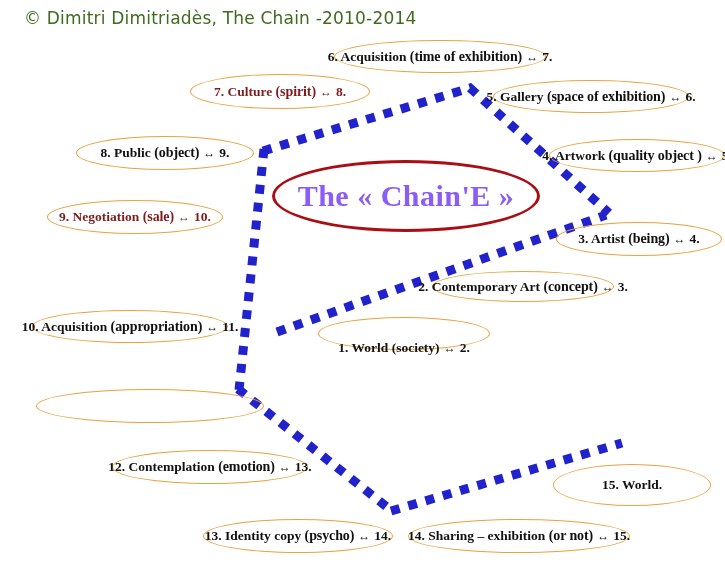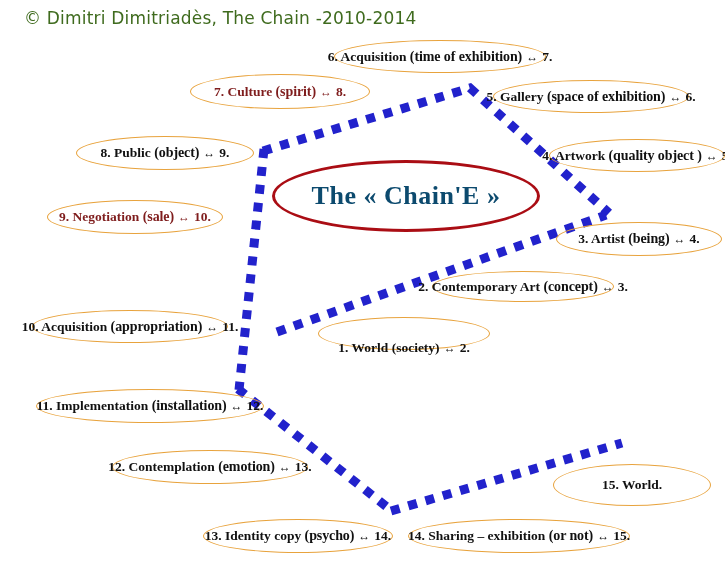--- a/index.html
+++ b/index.html
@@ -88,22 +88,22 @@
     height: 100%;
     border: 3.2px solid #aa0d14;
     border-radius: 50%;
     box-sizing: border-box;
   }
   #chain-node .chain-text {
     position: relative;
     z-index: 3;
     font-family: "Liberation Serif", serif;
     font-weight: bold;
-    font-size: 26px;
-    color: #0c4a6e;
+    font-size: 30px;
+    color: #8b5cf6;
     letter-spacing: 0.5px;
   }
 </style>
 </head>
 <body>
 
 <div id="canvas">
 
   <div id="title">© Dimitri Dimitriadès, The Chain -2010-2014</div>
 
@@ -158,21 +158,20 @@
       <div class="node" style="left: 318px; top: 317px; width: 172px; height: 33px;">
         <div class="ellipse" style="border-color: rgb(232, 163, 61);"></div>
         <span class="node-text" style="color: rgb(17, 17, 17); margin-top: 28px;"><span class="plain">1.</span><span class="plain"> World (society)</span><span class="arrow">  ↔ </span><span class="plain"> 2.</span></span>
       </div>
       <div class="node" style="left: 32px; top: 310px; width: 196px; height: 33px;">
         <div class="ellipse" style="border-color: rgb(232, 163, 61);"></div>
         <span class="node-text" style="color: rgb(17, 17, 17);"><span class="plain">10.</span><span class="plain"> Acquisition</span><span class="sub"> (appropriation)</span><span class="arrow">  ↔ </span><span class="plain"> 11.</span></span>
       </div>
       <div class="node" style="left: 36px; top: 389px; width: 228px; height: 34px;">
         <div class="ellipse" style="border-color: rgb(232, 163, 61);"></div>
-        <span class="node-text" style="color: rgb(17, 17, 17);"><span class="plain">11.</span><span class="plain"> Implementation</span><span class="sub"> (installation)</span><span class="arrow">  ↔ </span><span class="plain"> 12.</span></span>
       </div>
       <div class="node" style="left: 112px; top: 450px; width: 196px; height: 34px;">
         <div class="ellipse" style="border-color: rgb(232, 163, 61);"></div>
         <span class="node-text" style="color: rgb(17, 17, 17);"><span class="plain">12.</span><span class="plain"> Contemplation</span><span class="sub"> (emotion)</span><span class="arrow">  ↔ </span><span class="plain"> 13.</span></span>
       </div>
       <div class="node" style="left: 203px; top: 519px; width: 190px; height: 34px;">
         <div class="ellipse" style="border-color: rgb(232, 163, 61);"></div>
         <span class="node-text" style="color: rgb(17, 17, 17);"><span class="plain">13.</span><span class="plain"> Identity copy</span><span class="sub"> (psycho)</span><span class="arrow">  ↔ </span><span class="plain"> 14.</span></span>
       </div>
       <div class="node" style="left: 408px; top: 519px; width: 222px; height: 34px;">

